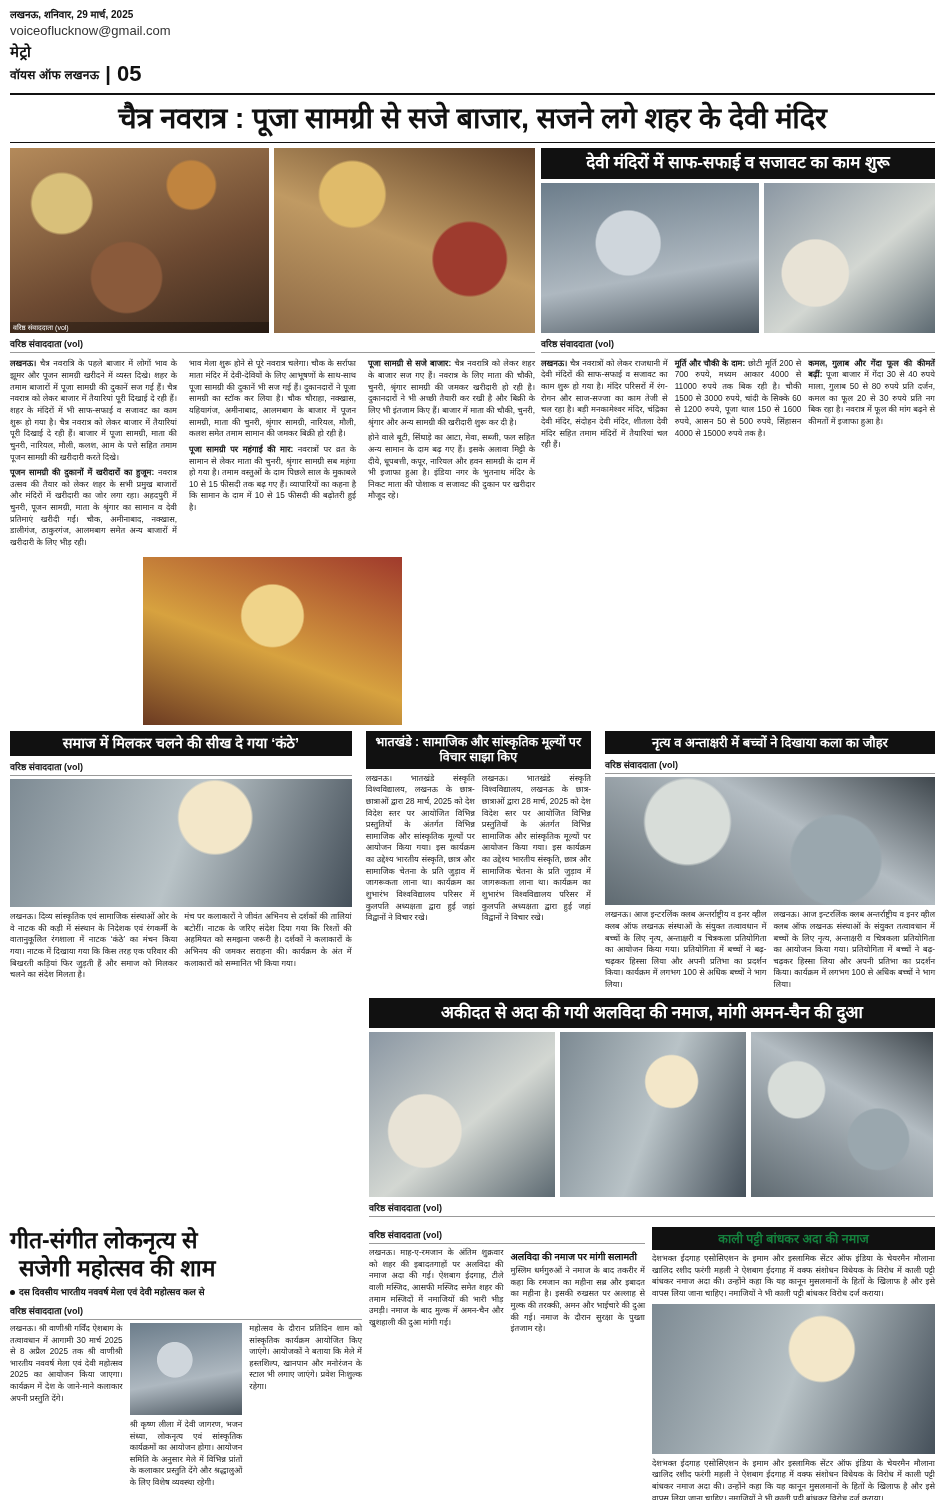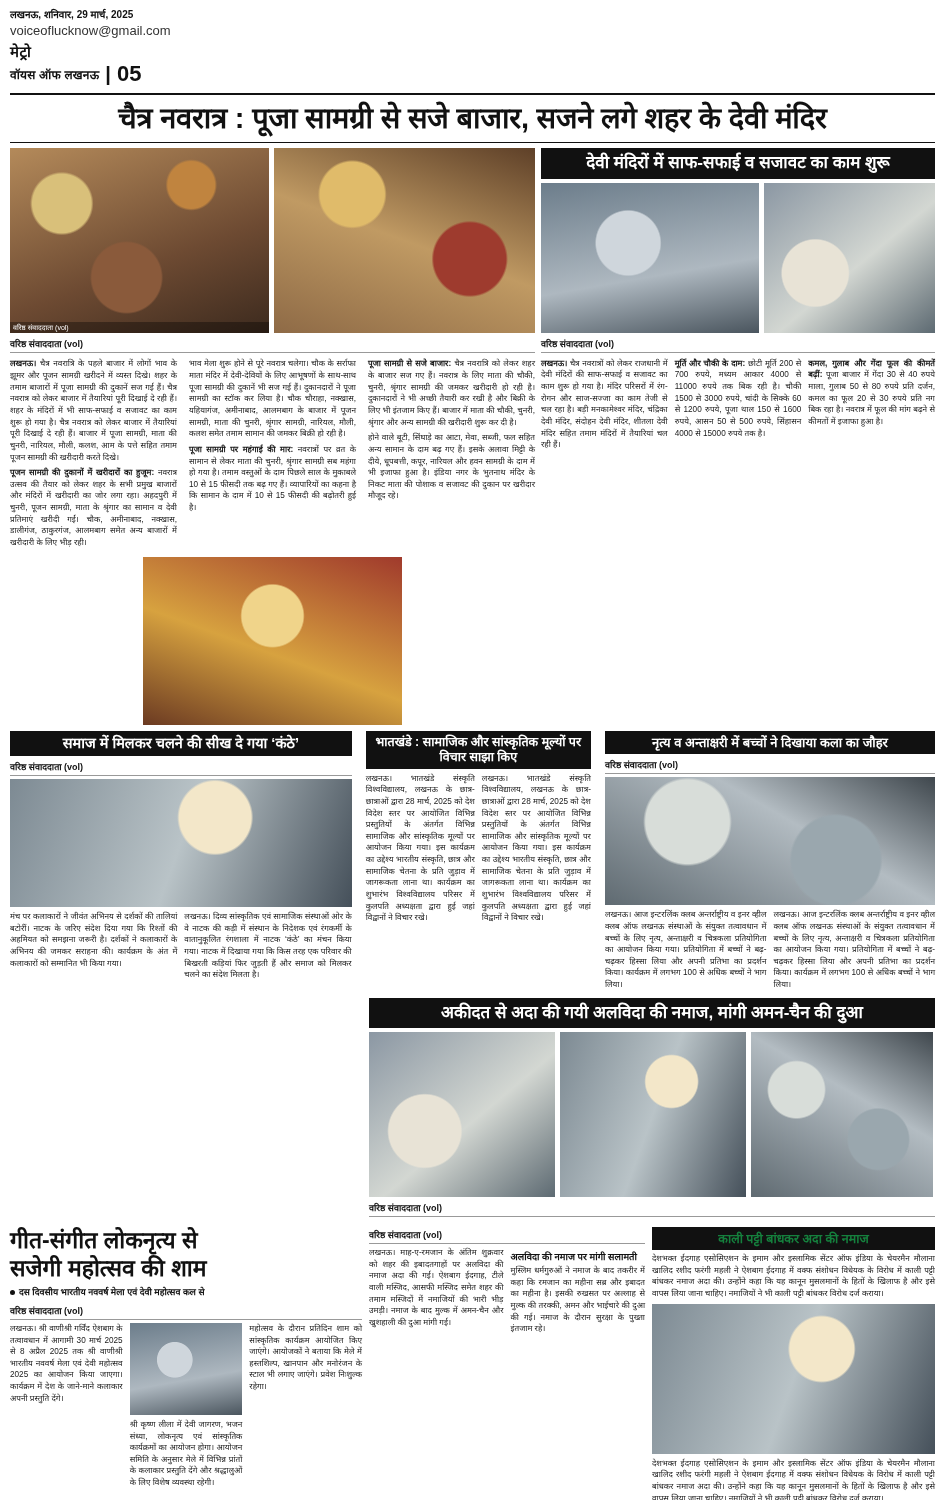--- a/index.html
+++ b/index.html
@@ -195,22 +195,22 @@
     </div>
   </div>
 
   <div class="s2">
 
     <div class="b1">
       <div class="band small">समाज में मिलकर चलने की सीख दे गया ‘कंठे’</div>
       <div class="byline" style="margin-top:3px;">वरिष्ठ संवाददाता (vol)</div>
       <div class="photo ph-f" style="width:100%;height:128px;margin-bottom:4px;"></div>
       <div class="two-col">
+        <div class="col-text">लखनऊ। दिव्य सांस्कृतिक एवं सामाजिक संस्थाओं ओर के वे नाटक की कड़ी में संस्थान के निदेशक एवं रंगकर्मी के वातानुकूलित रंगशाला में नाटक ‘कंठे’ का मंचन किया गया। नाटक में दिखाया गया कि किस तरह एक परिवार की बिखरती कड़ियां फिर जुड़ती हैं और समाज को मिलकर चलने का संदेश मिलता है।</div>
         <div class="col-text">मंच पर कलाकारों ने जीवंत अभिनय से दर्शकों की तालियां बटोरीं। नाटक के जरिए संदेश दिया गया कि रिश्तों की अहमियत को समझना जरूरी है। दर्शकों ने कलाकारों के अभिनय की जमकर सराहना की। कार्यक्रम के अंत में कलाकारों को सम्मानित भी किया गया।</div>
-        <div class="col-text">लखनऊ। दिव्य सांस्कृतिक एवं सामाजिक संस्थाओं ओर के वे नाटक की कड़ी में संस्थान के निदेशक एवं रंगकर्मी के वातानुकूलित रंगशाला में नाटक ‘कंठे’ का मंचन किया गया। नाटक में दिखाया गया कि किस तरह एक परिवार की बिखरती कड़ियां फिर जुड़ती हैं और समाज को मिलकर चलने का संदेश मिलता है।</div>
       </div>
     </div>
 
     <div class="b2">
       <div class="band small" style="font-size:12.5px;">भातखंडे : सामाजिक और सांस्कृतिक मूल्यों पर विचार साझा किए</div>
       <div class="two-col" style="margin-top:4px;">
         <div class="col-text">लखनऊ। भातखंडे संस्कृति विश्वविद्यालय, लखनऊ के छात्र-छात्राओं द्वारा 28 मार्च, 2025 को देश विदेश स्तर पर आयोजित विभिन्न प्रस्तुतियों के अंतर्गत विभिन्न सामाजिक और सांस्कृतिक मूल्यों पर आयोजन किया गया। इस कार्यक्रम का उद्देश्य भारतीय संस्कृति, छात्र और सामाजिक चेतना के प्रति जुड़ाव में जागरूकता लाना था। कार्यक्रम का शुभारंभ विश्वविद्यालय परिसर में कुलपति अध्यक्षता द्वारा हुई जहां विद्वानों ने विचार रखे।</div>
         <div class="col-text">लखनऊ। भातखंडे संस्कृति विश्वविद्यालय, लखनऊ के छात्र-छात्राओं द्वारा 28 मार्च, 2025 को देश विदेश स्तर पर आयोजित विभिन्न प्रस्तुतियों के अंतर्गत विभिन्न सामाजिक और सांस्कृतिक मूल्यों पर आयोजन किया गया। इस कार्यक्रम का उद्देश्य भारतीय संस्कृति, छात्र और सामाजिक चेतना के प्रति जुड़ाव में जागरूकता लाना था। कार्यक्रम का शुभारंभ विश्वविद्यालय परिसर में कुलपति अध्यक्षता द्वारा हुई जहां विद्वानों ने विचार रखे।</div>
       </div>
     </div>
@@ -240,21 +240,21 @@
         </div>
         <div class="byline" style="margin-top:3px;">वरिष्ठ संवाददाता (vol)</div>
       </div>
     </div>
   </div>
 
   <div class="s4">
 
     <div class="s4-left">
       <div class="bigtitle">गीत-संगीत लोकनृत्य से</div>
-      <div class="bigtitle" style="margin-top:-4px;">सजेगी महोत्सव की शाम</div>
+      <div class="bigtitle" style="margin-top:-4px;margin-left:9px;">सजेगी महोत्सव की शाम</div>
       <div class="bullet">
         <span class="dot"></span><span>दस दिवसीय भारतीय नववर्ष मेला एवं देवी महोत्सव कल से</span>
       </div>
       <div class="byline">वरिष्ठ संवाददाता (vol)</div>
       <div class="small-cols">
         <div>
           <div class="col-text">लखनऊ। श्री वाणीश्री गर्विंद ऐशबाग के तत्वावधान में आगामी 30 मार्च 2025 से 8 अप्रैल 2025 तक श्री वाणीश्री भारतीय नववर्ष मेला एवं देवी महोत्सव 2025 का आयोजन किया जाएगा। कार्यक्रम में देश के जाने-माने कलाकार अपनी प्रस्तुति देंगे।</div>
         </div>
         <div>
           <div class="photo ph-d" style="width:100%;height:92px;margin-bottom:4px;"></div>

